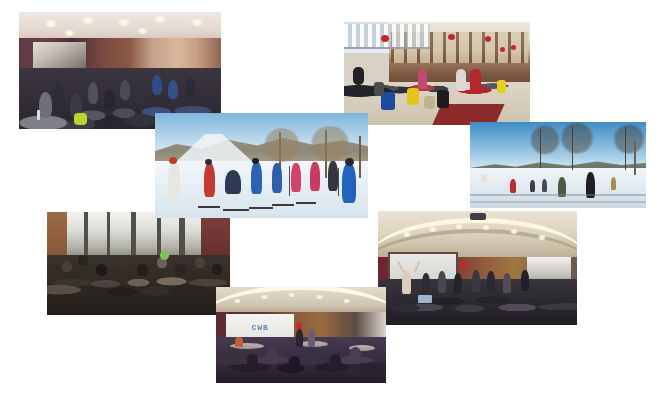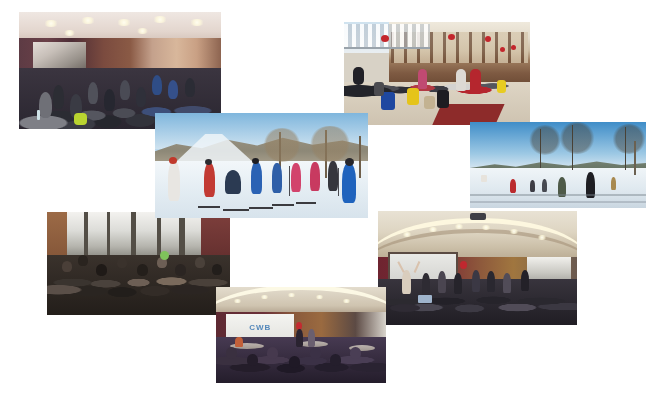--- a/index.html
+++ b/index.html
@@ -9,20 +9,21 @@
   }
   body {
     font-family: "Liberation Sans", sans-serif;
   }
   #collage {
     position: relative;
     width: 659px;
     height: 410px;
     background: #ffffff;
     overflow: hidden;
+    font-family: Liberation Mono, monospace;
   }
   .photo {
     position: absolute;
     overflow: hidden;
     background: #cfcfcf;
   }
   .photo .scene {
     position: absolute;
     inset: 0;
     overflow: hidden;

